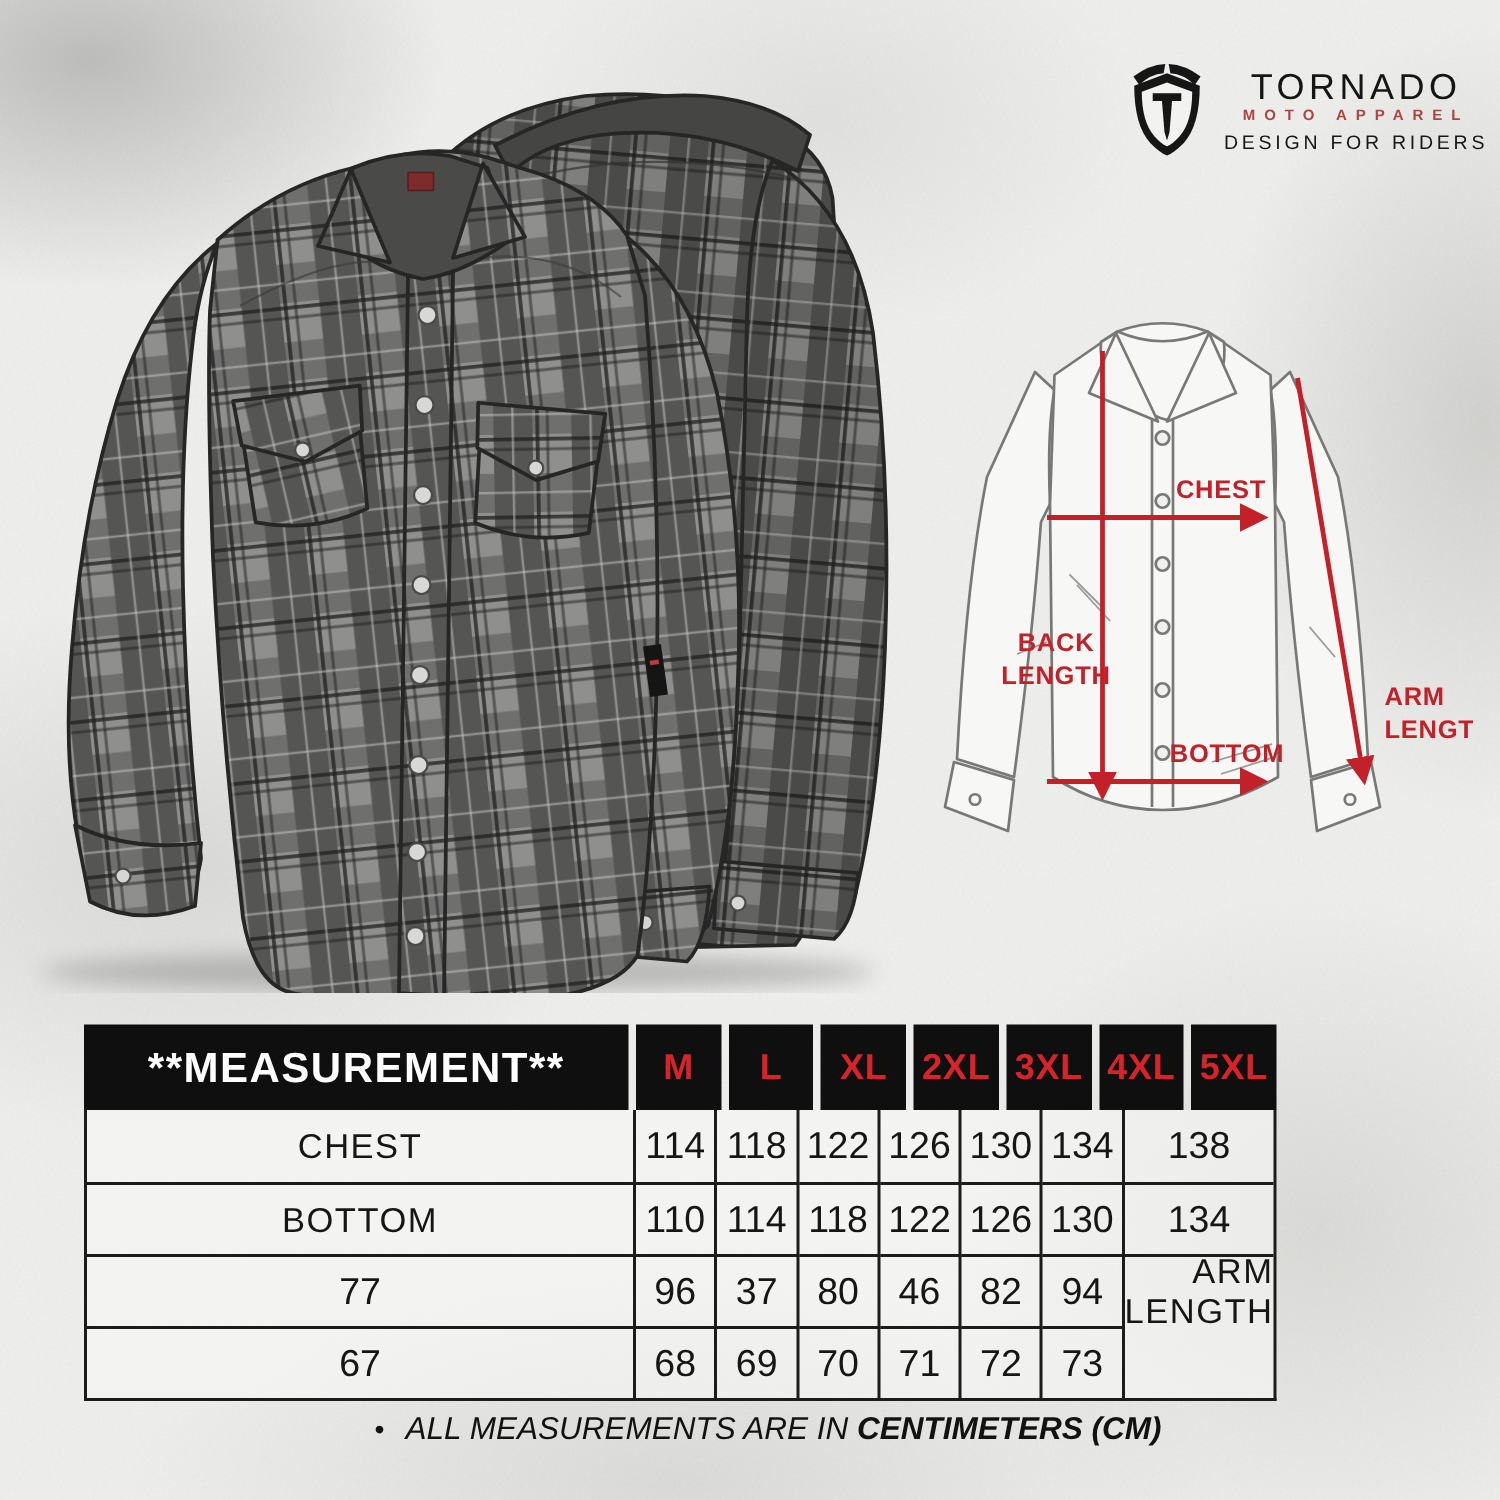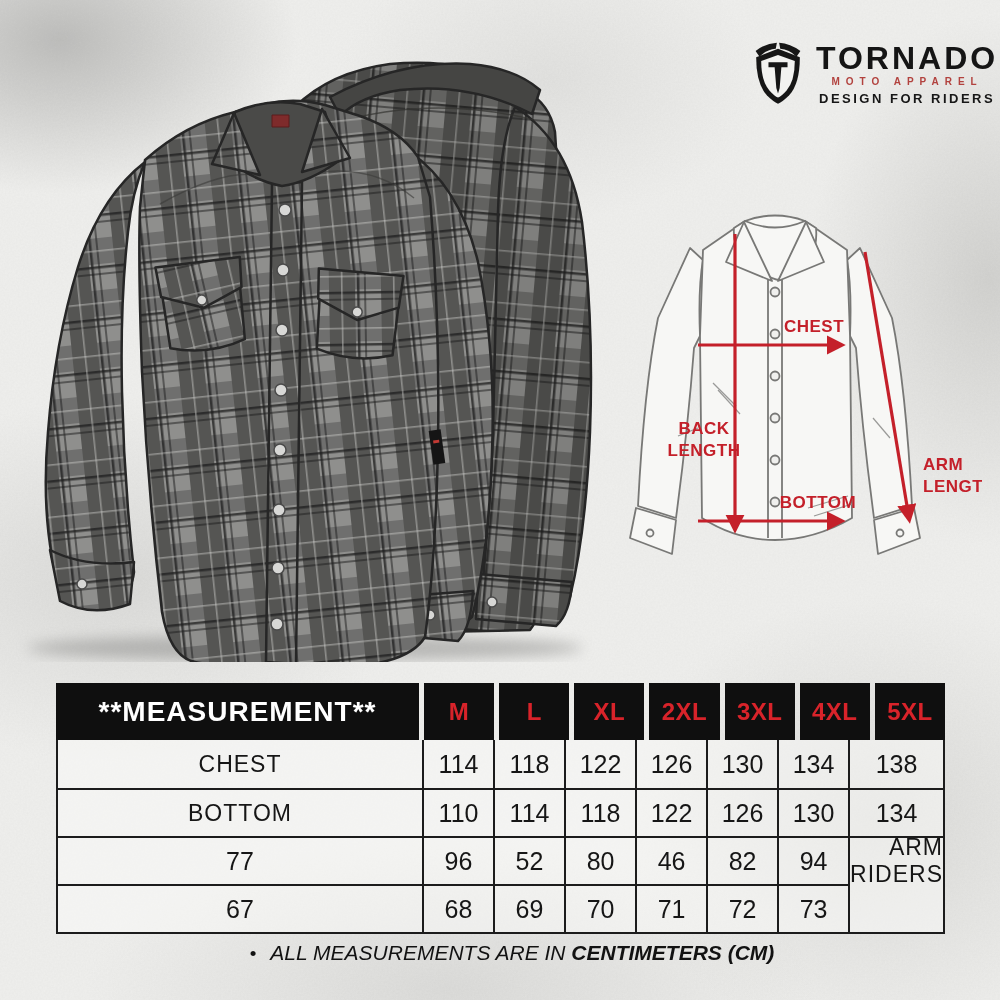--- a/index.html
+++ b/index.html
@@ -17,26 +17,26 @@
       radial-gradient(ellipse 520px 220px at 45% 99%, rgba(178,178,176,.32), transparent 70%),
       radial-gradient(ellipse 300px 200px at 55% 8%, rgba(200,200,198,.35), transparent 70%);
   }
   .grain { position:absolute; inset:0; z-index:1; pointer-events:none; opacity:.5; mix-blend-mode:multiply; }
 
   .art { position:absolute; z-index:2; }
 
   
   .logo { position:absolute; z-index:3; left:750px; top:42px; display:flex; align-items:center; gap:10px; }
   .logo-text { display:flex; flex-direction:column; align-items:center; }
-  .brand-name { font-size:32px; font-weight:bold; letter-spacing:3px; color:#151515; line-height:1.05; }
+  .brand-name { font-size:24px; font-weight:normal; letter-spacing:3px; color:#151515; line-height:1.05; }
   .brand-tagline { font-size:10px; font-weight:bold; letter-spacing:6px; color:#b2423e; margin-top:0; }
-  .brand-slogan { font-size:13px; font-weight:bold; letter-spacing:2.5px; color:#171717; margin-top:4px;text-align:right; }
+  .brand-slogan { font-size:13px; font-weight:normal; letter-spacing:2.5px; color:#171717; margin-top:4px;text-align:right; }
 
   
-  .size-table { position:absolute; z-index:3; left:56px; top:683px; width:889px; }
+  .size-table { position:absolute; z-index:3; left:56px; top:683px; width:795px; }
   .header-row { display:grid; grid-template-columns:363px repeat(7,1fr); column-gap:5px; height:57px; }
   .hcell { background:#0f0f0f; display:flex; align-items:center; justify-content:center; }
   .hcell.main { font-size:28px; font-weight:bold; color:#ffffff; letter-spacing:1px; }
   .hcell.size { font-size:24px; font-weight:bold; color:#d8232a; letter-spacing:.5px; }
   .body-grid {
     display:grid; grid-template-columns:366px repeat(7,1fr); grid-auto-rows:48px;
     border:2px solid #1c1c1c; border-top:none; background:rgba(250,250,248,.55);
   }
   .bcell { display:flex; align-items:center; justify-content:center;
            border-right:2px solid #1c1c1c; border-top:2px solid #1c1c1c; color:#161616; }
@@ -238,26 +238,26 @@
         <div class="bcell label">BOTTOM</div>
         <div class="bcell val">110</div>
         <div class="bcell val">114</div>
         <div class="bcell val">118</div>
         <div class="bcell val">122</div>
         <div class="bcell val">126</div>
         <div class="bcell val">130</div>
         <div class="bcell val">134</div>
         <div class="bcell val">77</div>
         <div class="bcell val">96</div>
-        <div class="bcell val">52</div>
+        <div class="bcell val">37</div>
         <div class="bcell val">80</div>
         <div class="bcell val">46</div>
         <div class="bcell val">82</div>
         <div class="bcell val">94</div>
-        <div class="bcell label">ARM RIDERS</div>
+        <div class="bcell label">ARM LENGTH</div>
         <div class="bcell val">67</div>
         <div class="bcell val">68</div>
         <div class="bcell val">69</div>
         <div class="bcell val">70</div>
         <div class="bcell val">71</div>
         <div class="bcell val">72</div>
         <div class="bcell val">73</div>
       </div>
   </div>
 

